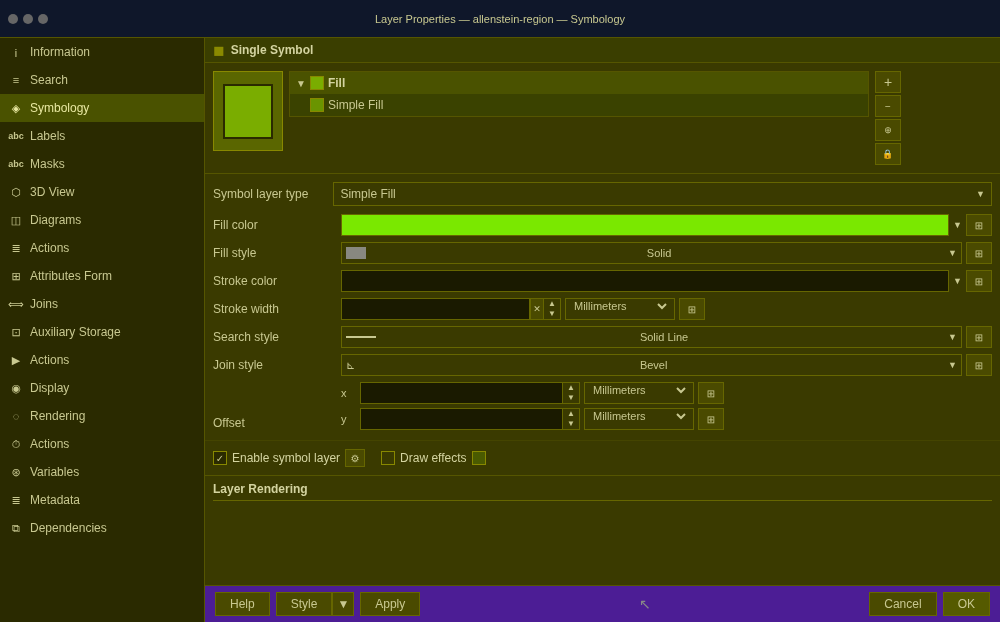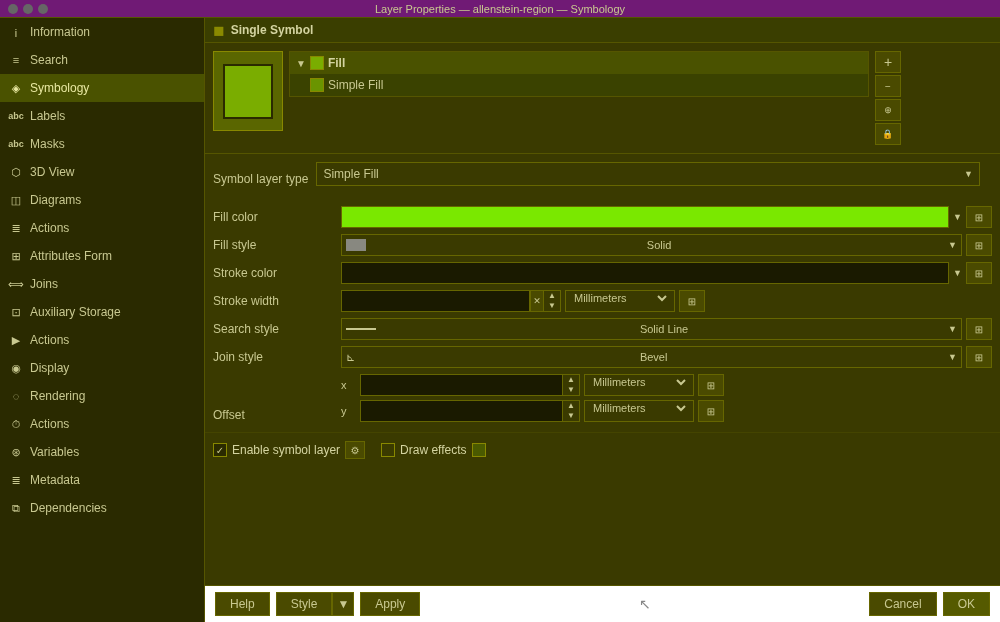--- a/index.html
+++ b/index.html
@@ -8,22 +8,22 @@
       font-size: 12px;
       background: #3a3a00;
       color: #d4d4a0;
       width: 1000px;
       height: 622px;
       overflow: hidden;
       display: flex;
       flex-direction: column;
     }
     .title-bar {
-      background: #701a75;
-      height: 18px;
+      background: #0f172a;
+      height: 38px;
       display: flex;
       align-items: center;
       justify-content: center;
       color: #c8c890;
       font-size: 11px;
       border-bottom: 1px solid #555500;
       position: relative;
     }
     .title-bar .traffic-lights {
       position: absolute;
@@ -231,21 +231,21 @@
       color: #d4d4a0;
       font-size: 12px;
       border-bottom: 1px solid #666600;
       padding-bottom: 4px;
     }
     .footer-bar {
       display: flex;
       align-items: center;
       justify-content: space-between;
       padding: 6px 10px;
-      background: #ffffff;
+      background: #4c1d95;
       border-top: 1px solid #555500;
     }
     .footer-left {
       display: flex;
       gap: 6px;
     }
     .footer-btn {
       padding: 4px 14px;
       background: #4a4a00;
       border: 1px solid #666600;
@@ -453,29 +453,29 @@
         </div>
 
         <div style="display:flex;flex-direction:column;gap:2px;">
           <button class="symbol-btn" title="Add">+</button>
           <button class="symbol-btn" title="Remove" style="font-size:10px;">−</button>
           <button class="symbol-btn" title="Duplicate" style="font-size:9px;">⊕</button>
           <button class="symbol-btn" title="Lock" style="font-size:9px;">🔒</button>
         </div>
       </div>
 
-      <div style="display:flex;align-items:flex-end;gap:8px;padding:8px 20px 4px 8px;">
+      <div style="display:flex;align-items:center;gap:25px;padding:8px 8px 4px 8px;">
         <span style="color:#c8c890;">Symbol layer type</span>
         <div style="flex:1;background:#3a3a00;border:1px solid #666600;color:#c8c890;height:24px;padding:0 6px;display:flex;align-items:center;justify-content:space-between;cursor:pointer;">
           <span>Simple Fill</span>
           <span class="arrow-down">▼</span>
         </div>
       </div>
 
-      <div style="padding:4px 8px;margin-top:12px;">
+      <div style="padding:4px 8px;">
 
         <div class="form-row">
           <div class="form-label">Fill color</div>
           <div class="form-control-area">
             <div class="color-bar green-color"></div>
             <span class="arrow-down" style="cursor:pointer;">▼</span>
             <button class="copy-btn">⊞</button>
           </div>
         </div>
 
@@ -603,20 +603,23 @@
           <span>Enable symbol layer</span>
           <button style="width:20px;height:18px;background:#4a4a00;border:1px solid #666600;color:#c8c890;cursor:pointer;font-size:10px;">⚙</button>
         </div>
         <div style="display:flex;align-items:center;gap:5px;">
           <div class="checkbox-custom" style="background:#3a3a00;"></div>
           <span>Draw effects</span>
           <div class="effects-icon"></div>
         </div>
       </div>
 
+      <div style="padding:6px 8px;border-top:1px solid #555500;">
+        <div class="layer-rendering-header">Layer Rendering</div>
+      </div>
     </div>
 
     <div class="footer-bar">
       <div class="footer-left">
         <button class="footer-btn">Help</button>
         <div style="display:flex;">
           <button class="footer-btn">Style</button>
           <button class="footer-btn" style="padding:4px 4px;">▼</button>
         </div>
         <button class="footer-btn">Apply</button>

